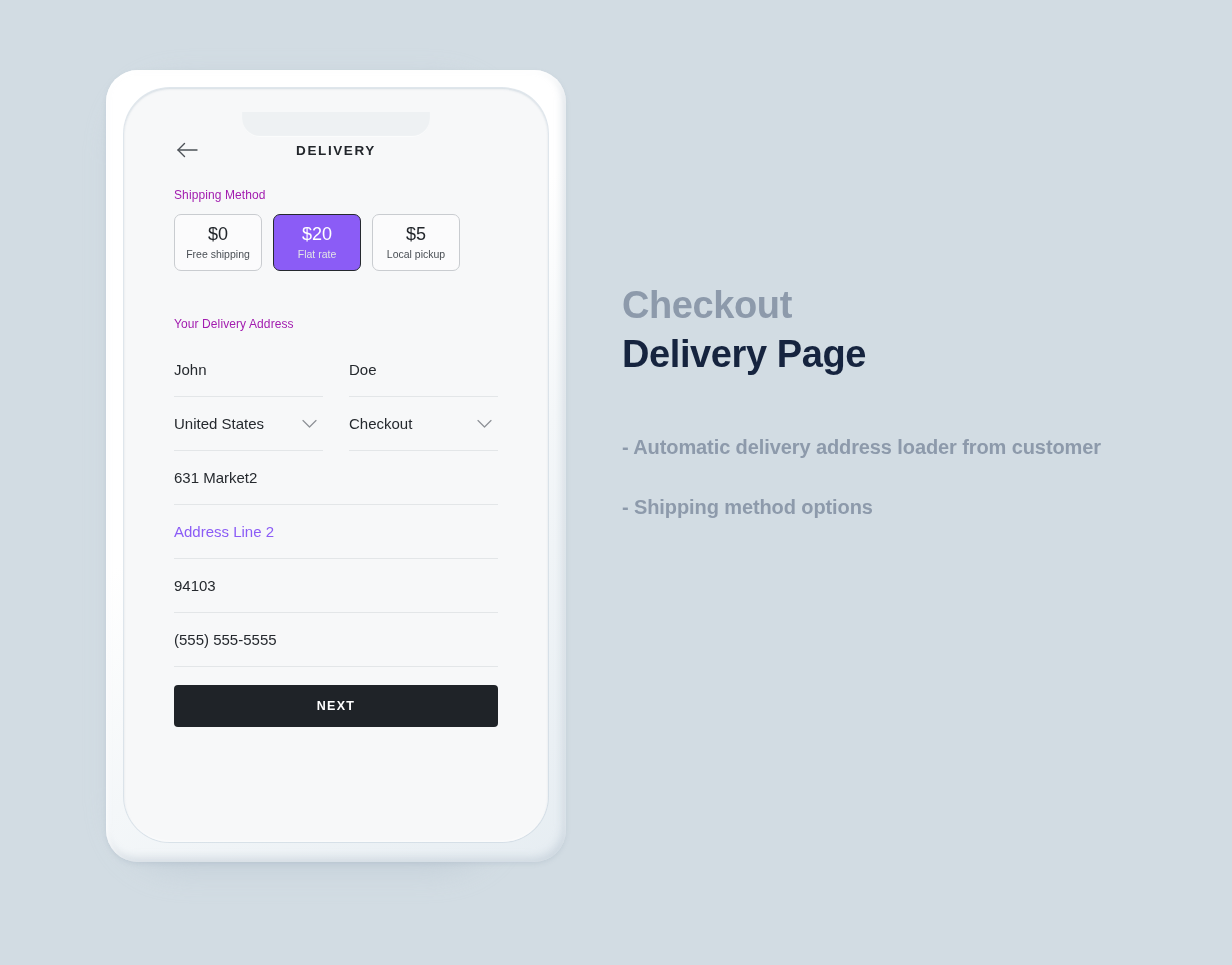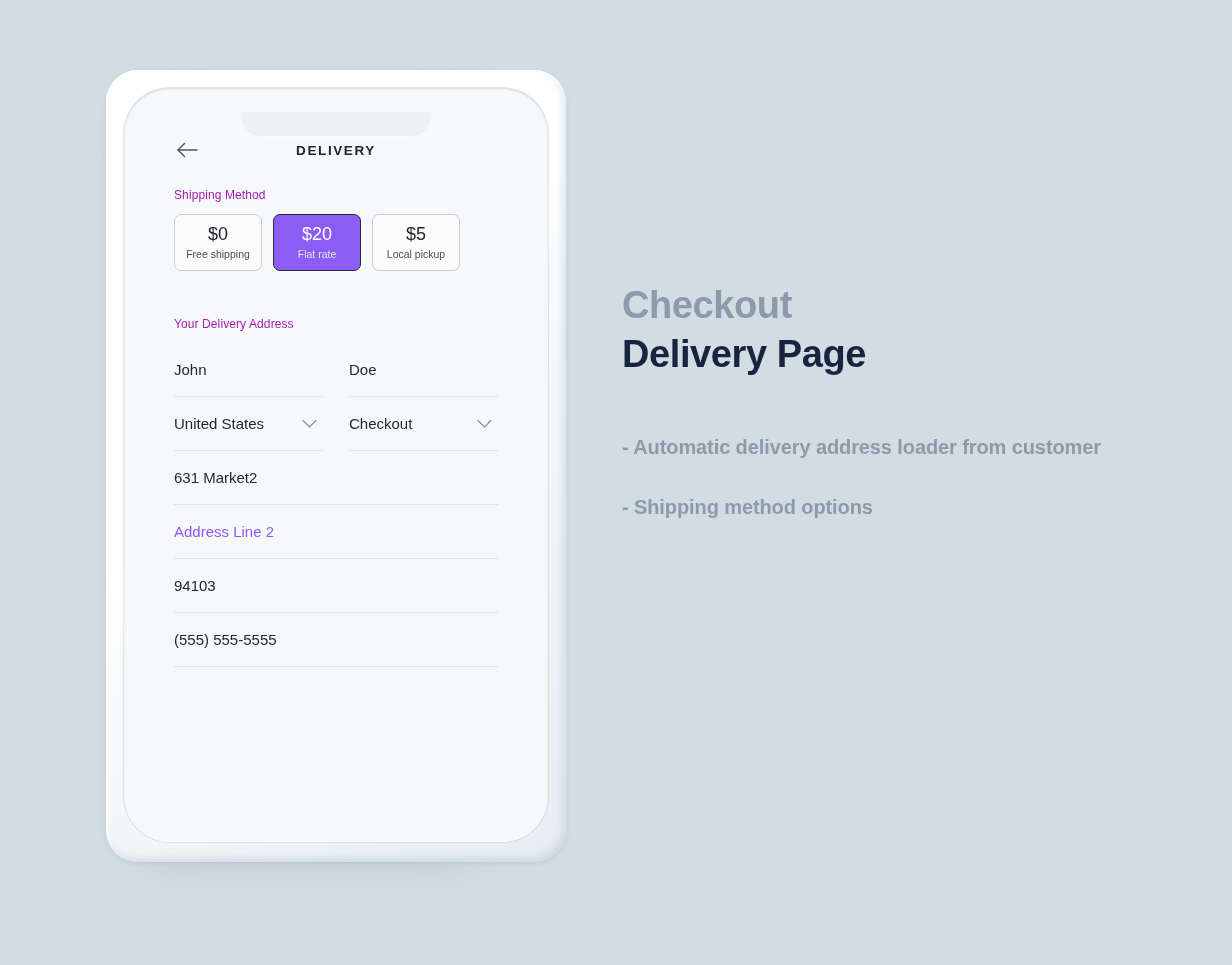--- a/index.html
+++ b/index.html
@@ -340,20 +340,21 @@
               </div>
             </div>
 
 
             <div class="frow">
               <div class="field full">
                 <span class="val">(555) 555-5555</span>
               </div>
             </div>
 
+            <button class="next-btn">NEXT</button>
           </div>
 
         </div>
       </div>
     </div>
   </div>
 </div>
 
 <div class="info-panel">
   <div class="info-eyebrow">Checkout</div>

